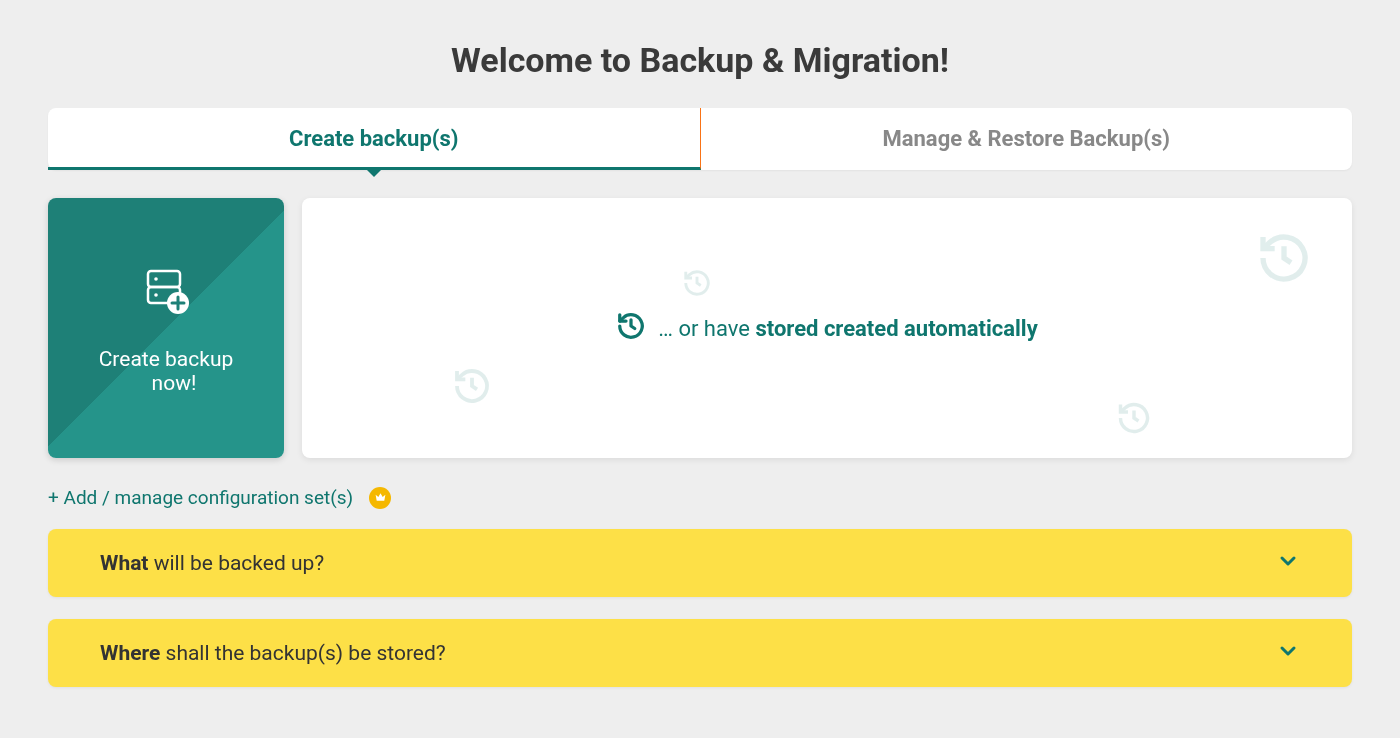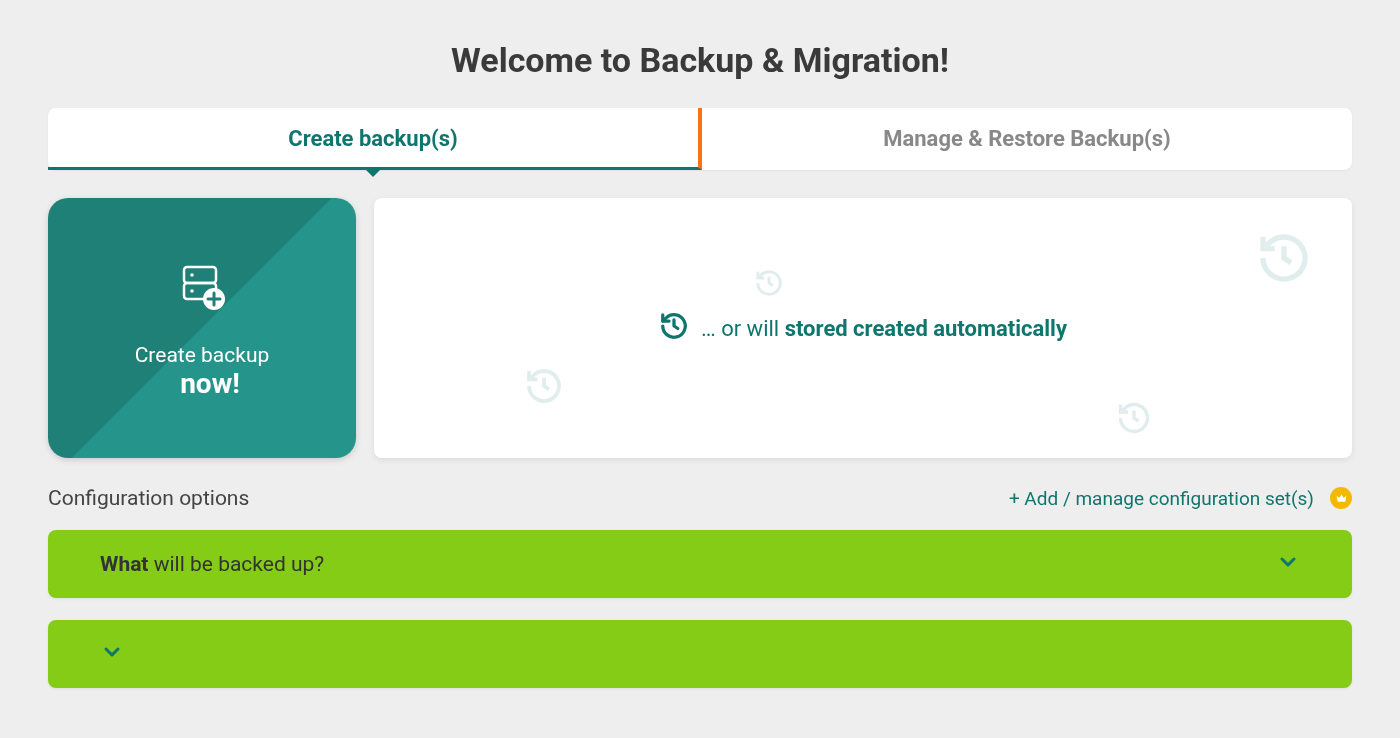--- a/index.html
+++ b/index.html
@@ -49,51 +49,51 @@
       bottom: -10px;
       left: 50%;
       transform: translateX(-50%);
       width: 0;
       height: 0;
       border-left: 10px solid transparent;
       border-right: 10px solid transparent;
       border-top: 10px solid #0f766e;
     }
     .tab:first-child {
-      border-right: 4px solid #f97316;
+      border-right: 1px solid #f97316;
     }
     .action-row {
       display: flex;
       gap: 18px;
       margin-top: 28px;
       margin-bottom: 28px;
     }
     .create-now-card {
-      width: 308px;
+      width: 236px;
       height: 260px;
       background: linear-gradient(135deg, #1e8077 0%, #1e8077 50%, #25948a 50%, #25948a 100%);
-      border-radius: 20px;
+      border-radius: 8px;
       color: #fff;
       display: flex;
       flex-direction: column;
       align-items: center;
       justify-content: center;
       cursor: pointer;
       box-shadow: 0 2px 6px rgba(0,0,0,0.15);
     }
     .create-now-card .icon-wrap {
       margin-bottom: 18px;
     }
     .create-now-card .line1 {
       font-size: 21px;
       font-weight: 400;
     }
     .create-now-card .line2 {
-      font-size: 28px;
-      font-weight: 700;
+      font-size: 21px;
+      font-weight: 400;
       padding-left: 16px;
     }
     .auto-card {
       flex: 1;
       background: #fff;
       border-radius: 8px;
       position: relative;
       display: flex;
       align-items: center;
       justify-content: center;
@@ -142,21 +142,21 @@
     .crown-badge {
       width: 22px;
       height: 22px;
       background: #f5b800;
       border-radius: 50%;
       display: inline-flex;
       align-items: center;
       justify-content: center;
     }
     .accordion {
-      background: #84cc16;
+      background: #fde047;
       border-radius: 8px;
       padding: 20px 52px 20px 52px;
       margin-bottom: 22px;
       display: flex;
       justify-content: space-between;
       align-items: center;
       cursor: pointer;
       box-shadow: 0 1px 3px rgba(0,0,0,0.06);
     }
     .accordion-title {
@@ -229,28 +229,27 @@
 
     <div class="auto-card-content">
       <span>
         <svg width="30" height="30" viewBox="0 0 24 24" fill="none" stroke="#0f766e" stroke-width="2.6" stroke-linecap="round" stroke-linejoin="round">
             <path d="M3 12a9 9 0 1 0 3-6.7L3 8"></path>
             <polyline points="3 3 3 8 8 8"></polyline>
             <polyline points="12 7 12 12 15 14"></polyline>
           </svg>
       </span>
       <span>
-        <span>… or will </span><span class="bold">stored created automatically</span>
+        <span>… or have </span><span class="bold">stored created automatically</span>
       </span>
     </div>
   </div>
 </div>
 
 <div class="config-header">
-  <div class="config-label">Configuration options</div>
   <div class="add-config-link">
     <span>+ Add / manage configuration set(s)</span>
     <span class="crown-badge">
       <svg width="13" height="13" viewBox="0 0 24 24" fill="#fff">
           <path d="M5 18h14l2-11-5 4-4-7-4 7-5-4 2 11z"></path>
         </svg>
     </span>
   </div>
 </div>
 
@@ -259,18 +258,21 @@
     <span class="bold">What</span><span> will be backed up?</span>
   </div>
   <span class="chevron">
     <svg width="24" height="24" viewBox="0 0 24 24" fill="none" stroke="currentColor" stroke-width="3" stroke-linecap="round" stroke-linejoin="round">
         <polyline points="6 9 12 15 18 9"></polyline>
       </svg>
   </span>
 </div>
 
 <div class="accordion">
+  <div class="accordion-title">
+    <span class="bold">Where</span><span> shall the backup(s) be stored?</span>
+  </div>
   <span class="chevron">
     <svg width="24" height="24" viewBox="0 0 24 24" fill="none" stroke="currentColor" stroke-width="3" stroke-linecap="round" stroke-linejoin="round">
         <polyline points="6 9 12 15 18 9"></polyline>
       </svg>
   </span>
 </div>
 
 </body></html>

